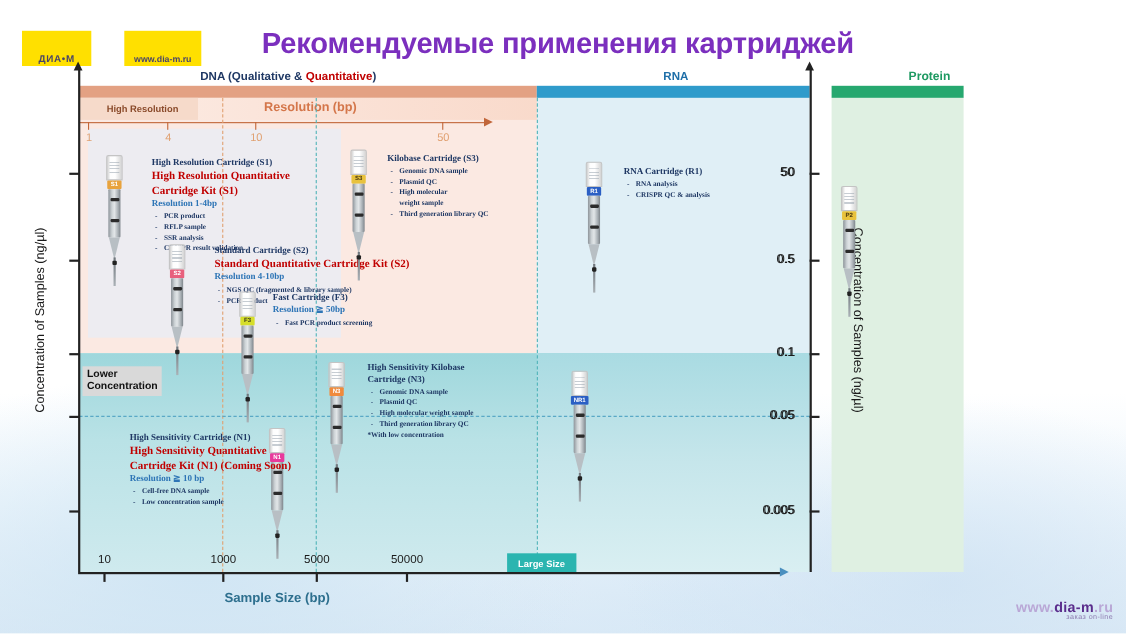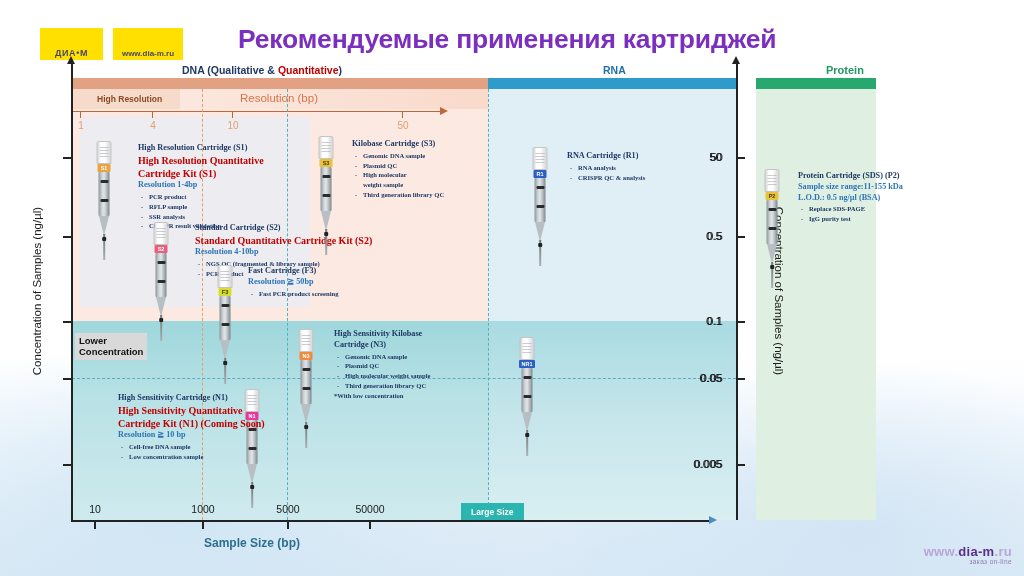--- a/index.html
+++ b/index.html
@@ -24,21 +24,21 @@
     background: #FFE000;
     overflow: hidden;
   }
   .logo-box .lg-txt {
     position: absolute; bottom: 2px; left: 0; right: 0;
     text-align: center;
     font-size: 9px; font-weight: bold; color: #2b2b7a;
     letter-spacing: .6px;
     opacity: .85;
   }
-  #logo1 { left: 40px; top: 28px; width: 63px; height: 32px; }
+  #logo1 { left: 20px; top: 28px; width: 63px; height: 32px; }
   #logo2 { left: 113px; top: 28px; width: 70px; height: 32px; }
   #logo2 .lg-txt { font-size: 8px; letter-spacing: 0; font-weight: bold; }
 
   #title {
     position: absolute; left: 238px; top: 24px;
     font-size: 26.5px; font-weight: bold; color: #7B2FBE;
     letter-spacing: -.2px; white-space: nowrap;
   }
 
   #wm {
@@ -87,21 +87,21 @@
   #res-strip {
     position: absolute; left: 0; top: 0; width: 416px; height: 20px;
     background: linear-gradient(90deg, #FCEDE5 0%, #FBE5DB 38%, #F9DACB 100%);
   }
   #res-hi-seg {
     position: absolute; left: 0; top: 0; width: 108px; height: 20px;
     background: #F6DACA;
   }
   .res-txt { position: absolute; font-size: 8.5px; font-weight: bold; white-space: nowrap; }
   #res-hi-txt { left: 25px; top: 5px; color: #8a4a2a; }
-  #res-main-txt { left: 168px; top: 2.5px; color: #D4764A; font-size: 11.5px; font-weight: normal; }
+  #res-main-txt { left: 168px; top: 2.5px; color: #D4764A; font-size: 11.5px; font-weight: bold; }
 
   
   #res-axis {
     position: absolute; left: 0; top: 22px; width: 370px; height: 1.4px; background: #C1663A;
   }
   #res-arrow {
     position: absolute; left: 368px; top: 17.5px;
     width: 0; height: 0;
     border-left: 8px solid #C1663A;
     border-top: 4.5px solid transparent;
@@ -489,24 +489,15 @@
       <div class="needle"></div>
     </div>
 
     <div class="cart" style="left:700px; top:80px">
       <div class="cap"></div>
       <div class="band" style="background:#E8C23D;color:#4a3a10">P2</div>
       <div class="body"></div>
       <div class="tip"></div>
       <div class="needle"></div>
     </div>
-    <div class="ann" style="left:726px; top:82px">
-      <div class="t1">Protein Cartridge (SDS) (P2)</div>
-      <div class="t3">Sample size range:11-155 kDa</div>
-      <div class="t3">L.O.D.: 0.5 ng/µl (BSA)</div>
-      <ul>
-        <li>Replace SDS-PAGE</li>
-        <li>IgG purity test</li>
-      </ul>
-    </div>
 
   </div>
 </div>
 
 </body></html>

